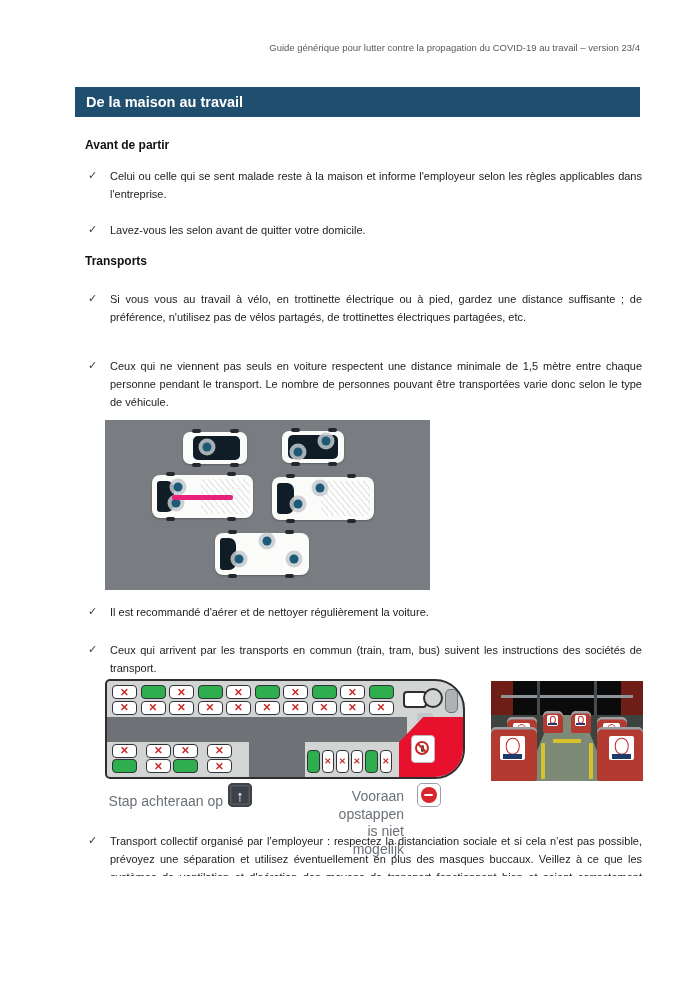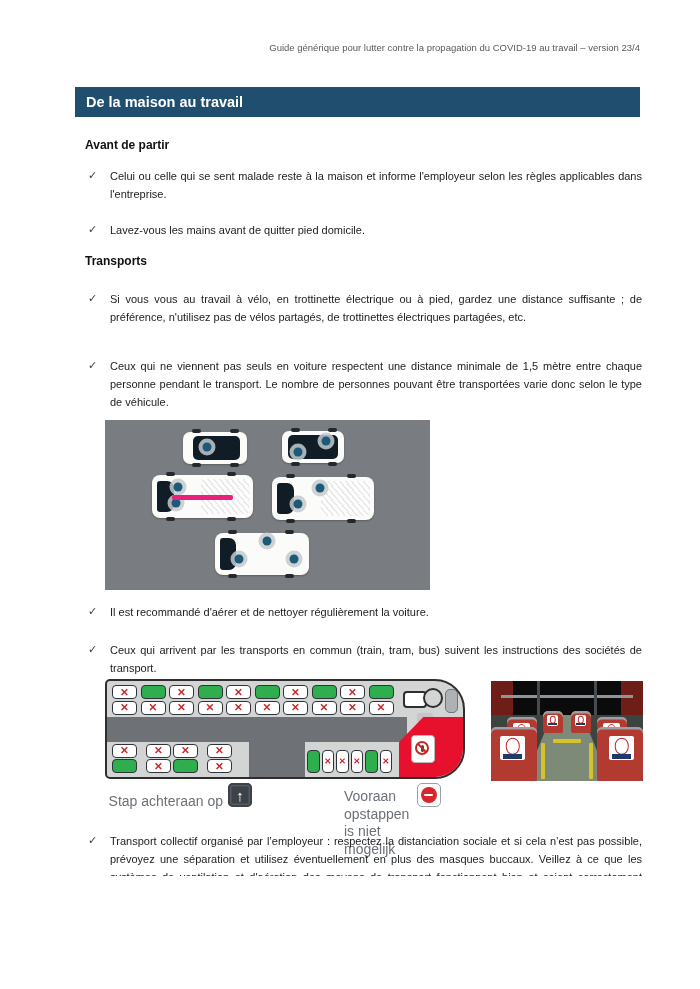--- a/index.html
+++ b/index.html
@@ -88,21 +88,21 @@
   .npc{position:absolute;left:3px;top:5px;width:14px;height:14px;border:2.2px solid #C62828;
         border-radius:50%;box-sizing:border-box;}
   .npc::after{content:"";position:absolute;left:-1px;top:4px;width:12px;height:2.2px;
         background:#C62828;transform:rotate(45deg);}
   .npc::before{content:"";position:absolute;left:3.5px;top:2px;width:3px;height:6.5px;
         background:#5a4632;border-radius:1.5px;}
 
   
   .bus-label{position:absolute;font-size:14px;color:#6b7177;line-height:1.25;}
   .lbl-left{left:105px;top:793px;width:118px;text-align:right;}
-  .lbl-right{left:344px;top:788px;width:84px;text-align:left;}
+  .lbl-right{left:320px;top:788px;width:84px;text-align:right;}
   .icon-board{position:absolute;left:228px;top:783px;width:24px;height:24px;background:#3c4247;
         border-radius:5px;color:#fff;display:flex;align-items:center;justify-content:center;
         font-size:15px;font-weight:bold;box-shadow:inset 0 0 0 2px #3c4247, inset 0 0 0 3.5px #ffffff22;}
   .icon-noentry{position:absolute;left:417px;top:783px;width:24px;height:24px;background:#fff;
         border:1.5px solid #9aa0a5;border-radius:5px;box-sizing:border-box;}
   .icon-noentry::before{content:"";position:absolute;left:2.5px;top:2.5px;width:16px;height:16px;
         background:#D8262C;border-radius:50%;}
   .icon-noentry::after{content:"";position:absolute;left:6px;top:9.5px;width:9px;height:2.6px;
         background:#fff;border-radius:1px;}
 
@@ -151,21 +151,21 @@
   </div>
 
   <h3 class="subhead h-avant">Avant de partir</h3>
 
   <div class="bullet b1">
     <span class="check">✓</span>
     <p>Celui ou celle qui se sent malade reste à la maison et informe l'employeur selon les règles applicables dans l'entreprise.</p>
   </div>
   <div class="bullet b2">
     <span class="check">✓</span>
-    <p>Lavez-vous les mains avant de quitter pied domicile.</p>
+    <p>Lavez-vous les selon avant de quitter votre domicile.</p>
   </div>
 
   <h3 class="subhead h-transports">Transports</h3>
 
   <div class="bullet b3">
     <span class="check">✓</span>
     <p>Si vous vous au travail à vélo, en trottinette électrique ou à pied, gardez une distance suffisante ; de préférence, n'utilisez pas de vélos partagés, de trottinettes électriques partagées, etc.</p>
   </div>
   <div class="bullet b4">
     <span class="check">✓</span>

